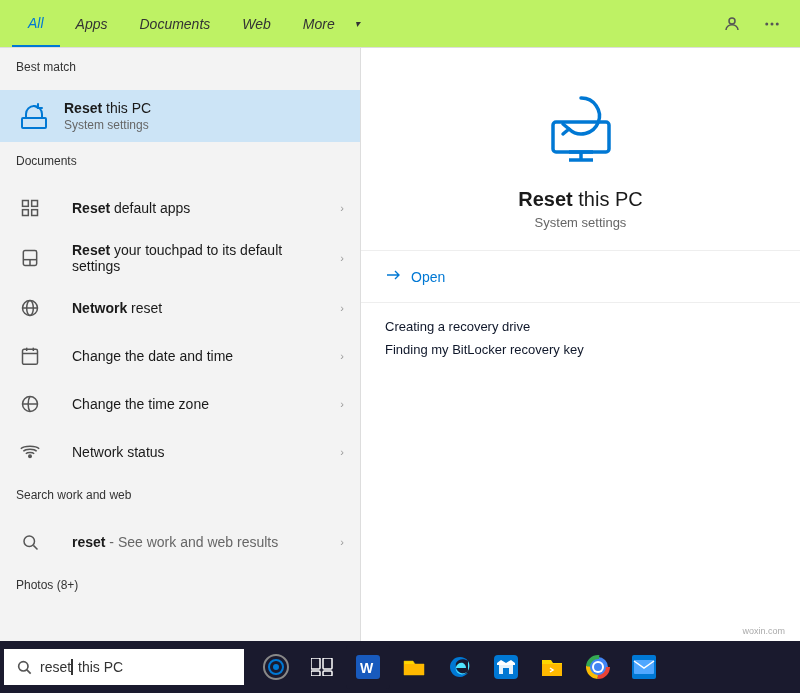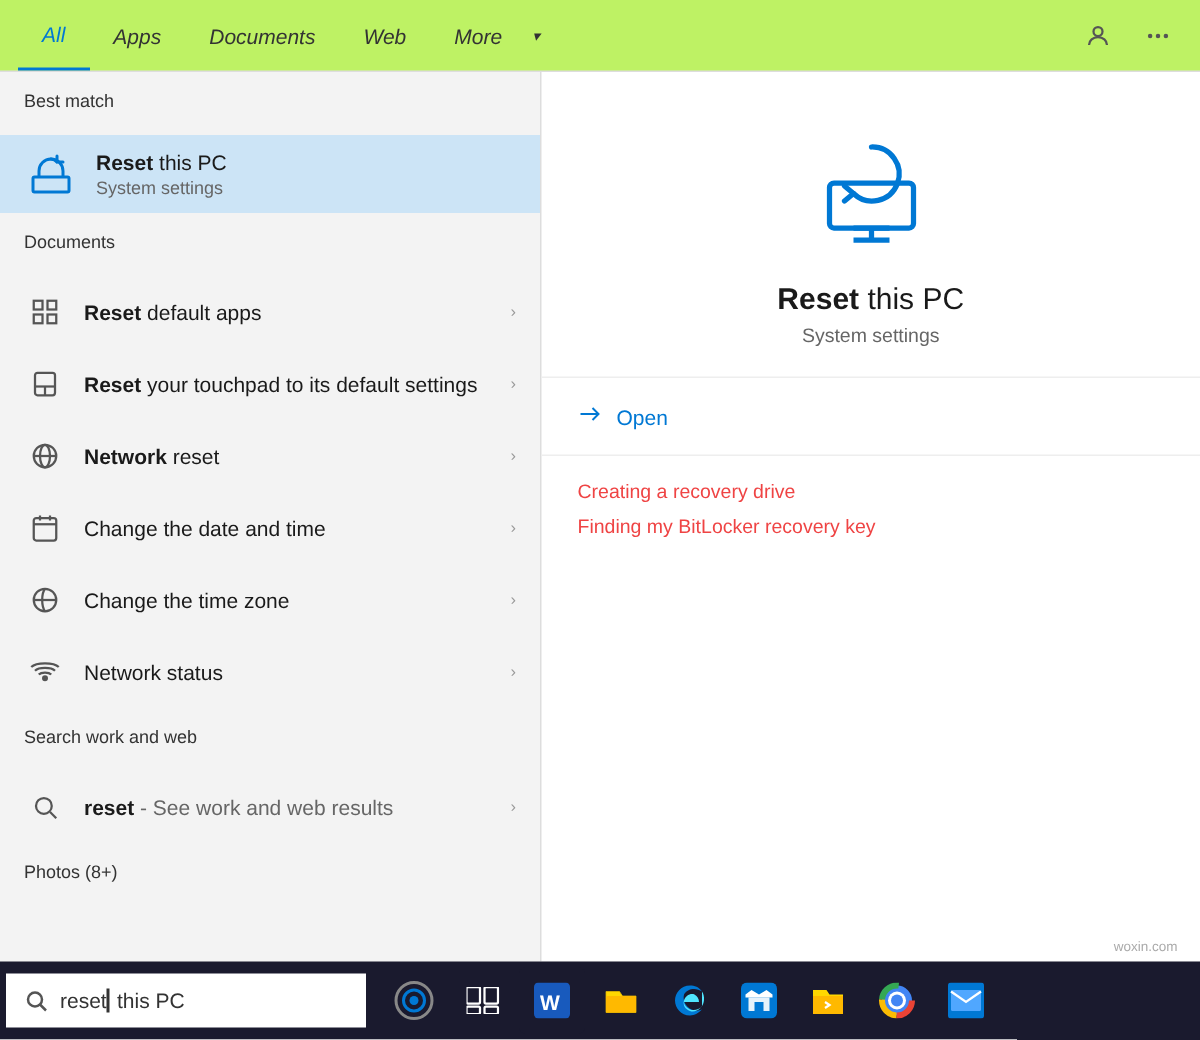--- a/index.html
+++ b/index.html
@@ -41,21 +41,21 @@
 
     .result-icon { width: 36px; height: 36px; display: flex; align-items: center; justify-content: center; flex-shrink: 0; margin-right: 12px; }
     .result-text { flex: 1; }
     .result-title { font-size: 14px; color: #1a1a1a; }
     .result-title .bold { font-weight: 700; }
     .result-subtitle { font-size: 12px; color: #666; margin-top: 2px; }
 
     
     .settings-item {
       display: flex; align-items: center; padding: 10px 16px;
-      cursor: pointer; min-height: 44px;
+      cursor: pointer; min-height: 44px; gap: 16px;
     }
     .settings-icon { width: 28px; height: 28px; display: flex; align-items: center; justify-content: center; flex-shrink: 0; margin-right: 12px; color: #555; }
     .settings-text { flex: 1; font-size: 14px; color: #1a1a1a; }
     .settings-text .bold { font-weight: 700; }
     .settings-arrow { color: #999; font-size: 11px; }
 
     
     .right-panel {
       flex: 1; background: #fff; display: flex; flex-direction: column;
       border-left: 1px solid #ddd;
@@ -68,21 +68,21 @@
     .app-icon-large { margin-bottom: 16px; }
     .app-title { font-size: 20px; font-weight: 400; color: #1a1a1a; margin-bottom: 4px; }
     .app-title .bold { font-weight: 700; }
     .app-subtitle { font-size: 13px; color: #666; }
 
     .right-actions { padding: 16px 24px; border-bottom: 1px solid #eee; }
     .action-link { display: flex; align-items: center; gap: 10px; color: #0078d4; font-size: 14px; cursor: pointer; }
 
     .right-help { padding: 16px 24px; }
     .help-title { font-size: 14px; font-weight: 700; color: #1a1a1a; margin-bottom: 12px; }
-    .help-link { font-size: 13px; color: #ef4444; cursor: pointer; margin-bottom: 8px; display: block; }
+    .help-link { font-size: 13px; color: #0f172a; cursor: pointer; margin-bottom: 8px; display: block; }
 
     
     .taskbar {
       position: absolute; bottom: 0; left: 0; right: 0;
       height: 52px; background: #1a1a2e; display: flex; align-items: center;
       padding: 0 4px; gap: 2px;
     }
     .taskbar-search {
       display: flex; align-items: center; background: #fff;
       border-radius: 0; height: 36px; padding: 0 12px; gap: 8px;

